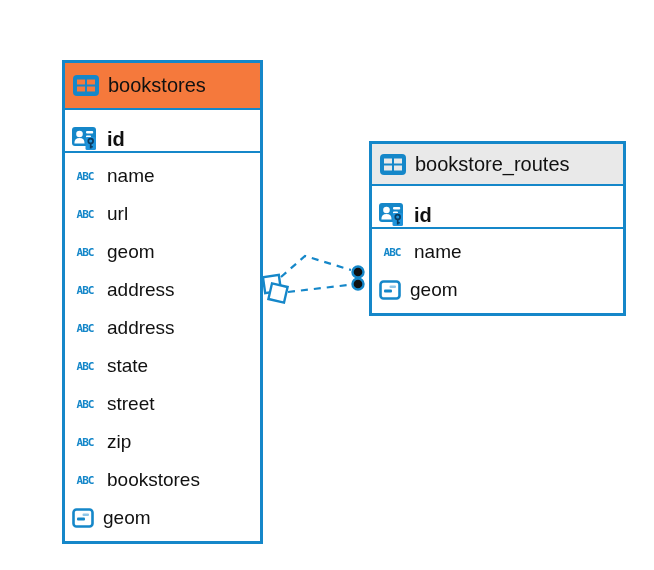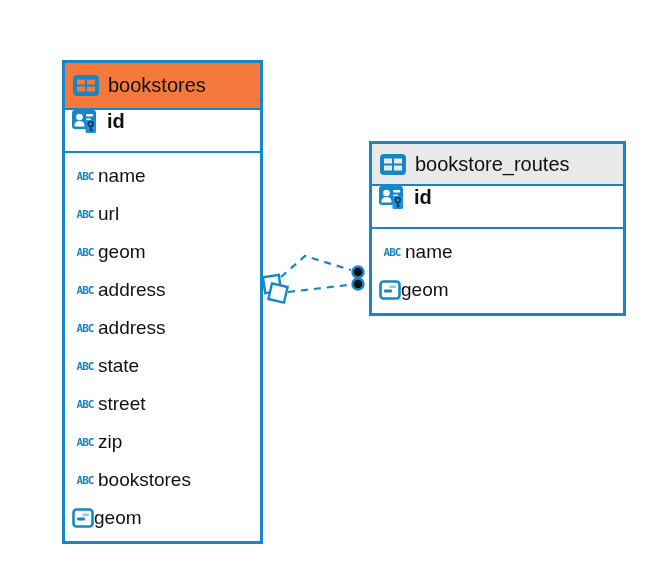--- a/index.html
+++ b/index.html
@@ -21,28 +21,28 @@
   .tbl--routes{left:369px;top:141px;width:257px;--hdr:#E9E9E9;}
 
   .tbl-header{
     display:flex;align-items:center;gap:9px;padding:0 8px;
     background:var(--hdr);border-bottom:2px solid var(--blue);
     font-size:20px;height:45px;
   }
   .tbl--routes .tbl-header{height:40px;}
 
   .pk-row{
-    display:flex;align-items:flex-start;gap:9px;padding:0 7px;
+    display:flex;align-items:flex-end;gap:9px;padding:0 7px;
     height:41px;border-bottom:2px solid var(--blue);
     font-size:20px;font-weight:bold;
   }
 
   .cols{padding:4px 0;}
   .col-row{
-    display:flex;align-items:center;padding:0 7px;
+    display:flex;align-items:center;gap:9px;padding:0 7px;
     height:38px;font-size:19px;
   }
 
   .icon{flex:none;display:inline-flex;align-items:center;justify-content:center;}
   .icon-abc{
     flex:none;width:26px;text-align:center;
     font-family:"DejaVu Sans Mono",monospace;font-weight:bold;
     font-size:11px;letter-spacing:-1px;color:var(--blue);
   }
 

